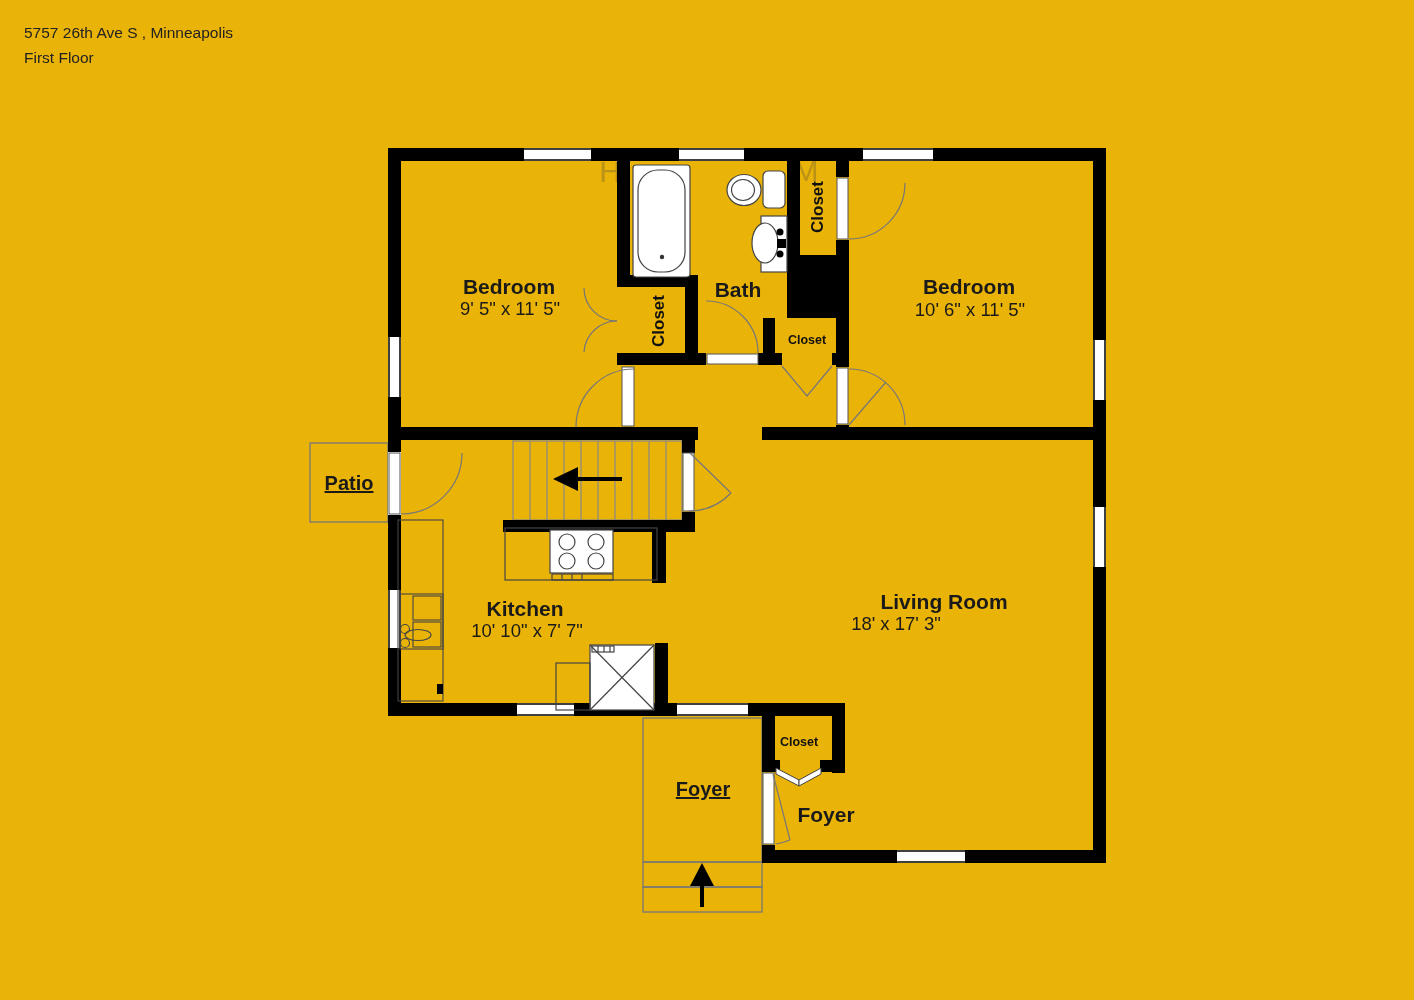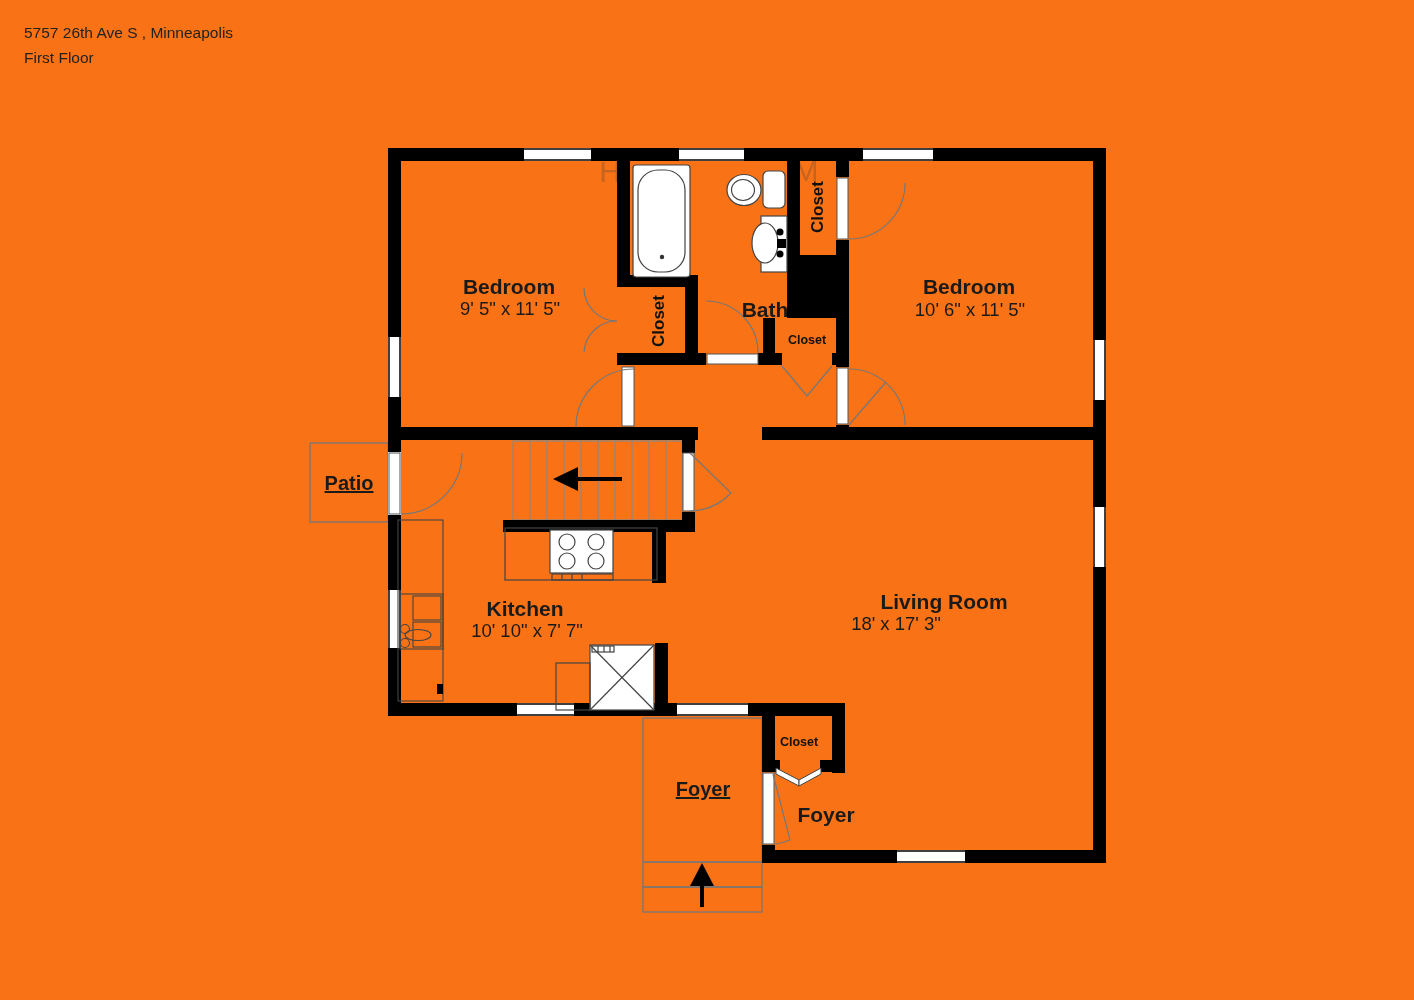--- a/index.html
+++ b/index.html
@@ -1,16 +1,16 @@
 <!DOCTYPE html>
 <html><head>
 <meta charset="utf-8">
 <style>
   html,body{margin:0;padding:0;background:#fff;}
-  #stage{position:relative;width:1414px;height:1000px;background:#f97316;overflow:hidden;
+  #stage{position:relative;width:1414px;height:1000px;background:#eab308;overflow:hidden;
          font-family:"Liberation Sans", sans-serif;color:#000;}
   #plan-svg{position:absolute;left:0;top:0;z-index:2;}
   .lbl{position:absolute;z-index:3;white-space:nowrap;transform:translate(-50%,-50%);
        text-align:center;line-height:1;}
   .room-name{font-weight:bold;font-size:21px;color:#1a1a1a;}
   .room-dims{font-size:18.5px;color:#1a1a1a;}
   .small-name{font-weight:bold;font-size:20px;color:#1a1a1a;text-decoration:underline;}
   .closet-v{font-weight:bold;font-size:17px;color:#111;transform:translate(-50%,-50%) rotate(-90deg);}
   .closet-s{font-weight:bold;font-size:12.5px;color:#111;}
   .hdr{position:absolute;left:24px;z-index:3;font-size:15.5px;color:#222;white-space:nowrap;}
@@ -214,21 +214,21 @@
       <rect x="556" y="663" width="34" height="47"></rect>
     </g>
   </svg>
 
   <div class="lbl room-name" style="left:509px;top:286px;">Bedroom</div>
   <div class="lbl room-dims" style="left:510px;top:309px;">9' 5" x 11' 5"</div>
 
   <div class="lbl room-name" style="left:969px;top:286px;">Bedroom</div>
   <div class="lbl room-dims" style="left:970px;top:310px;">10' 6" x 11' 5"</div>
 
-  <div class="lbl room-name" style="left:765px;top:289px;margin-top:20px;">Bath</div>
+  <div class="lbl room-name" style="left:738px;top:289px;">Bath</div>
 
   <div class="lbl room-name" style="left:525px;top:608px;">Kitchen</div>
   <div class="lbl room-dims" style="left:527px;top:631px;">10' 10" x 7' 7"</div>
 
   <div class="lbl room-name" style="left:896px;top:601px;margin-left:48px;">Living Room</div>
   <div class="lbl room-dims" style="left:896px;top:624px;">18' x 17' 3"</div>
 
   <div class="lbl small-name" style="left:349px;top:483px;">Patio</div>
   <div class="lbl small-name" style="left:703px;top:789px;">Foyer</div>
   <div class="lbl room-name" style="left:826px;top:814px;">Foyer</div>

